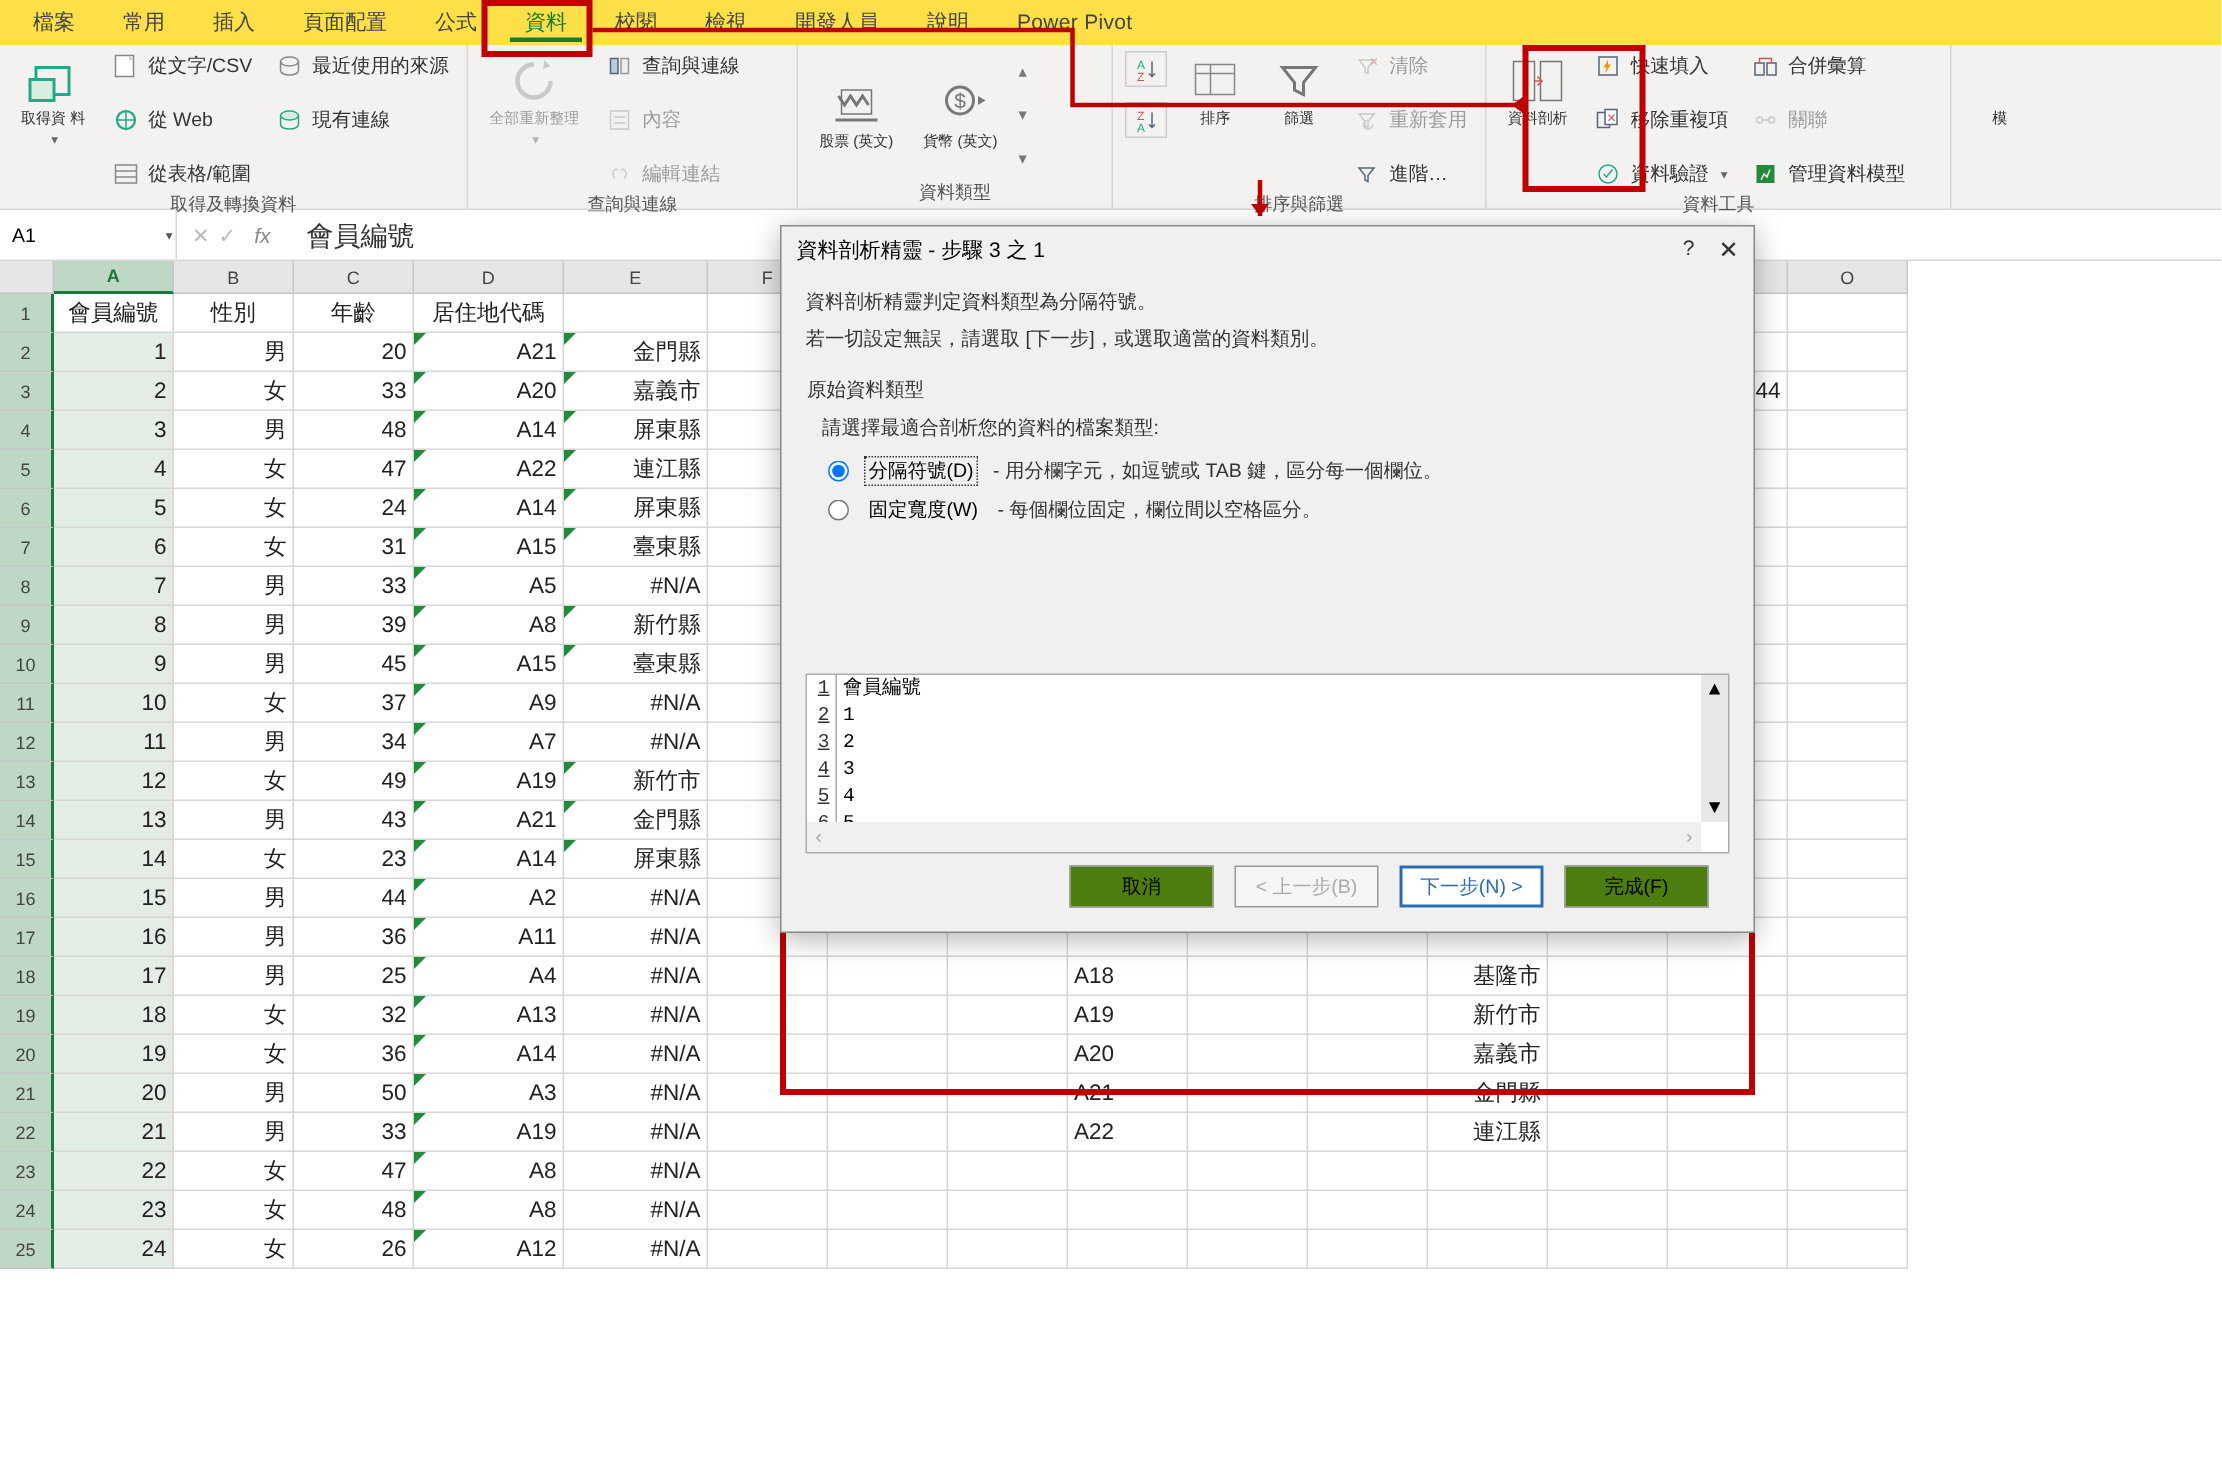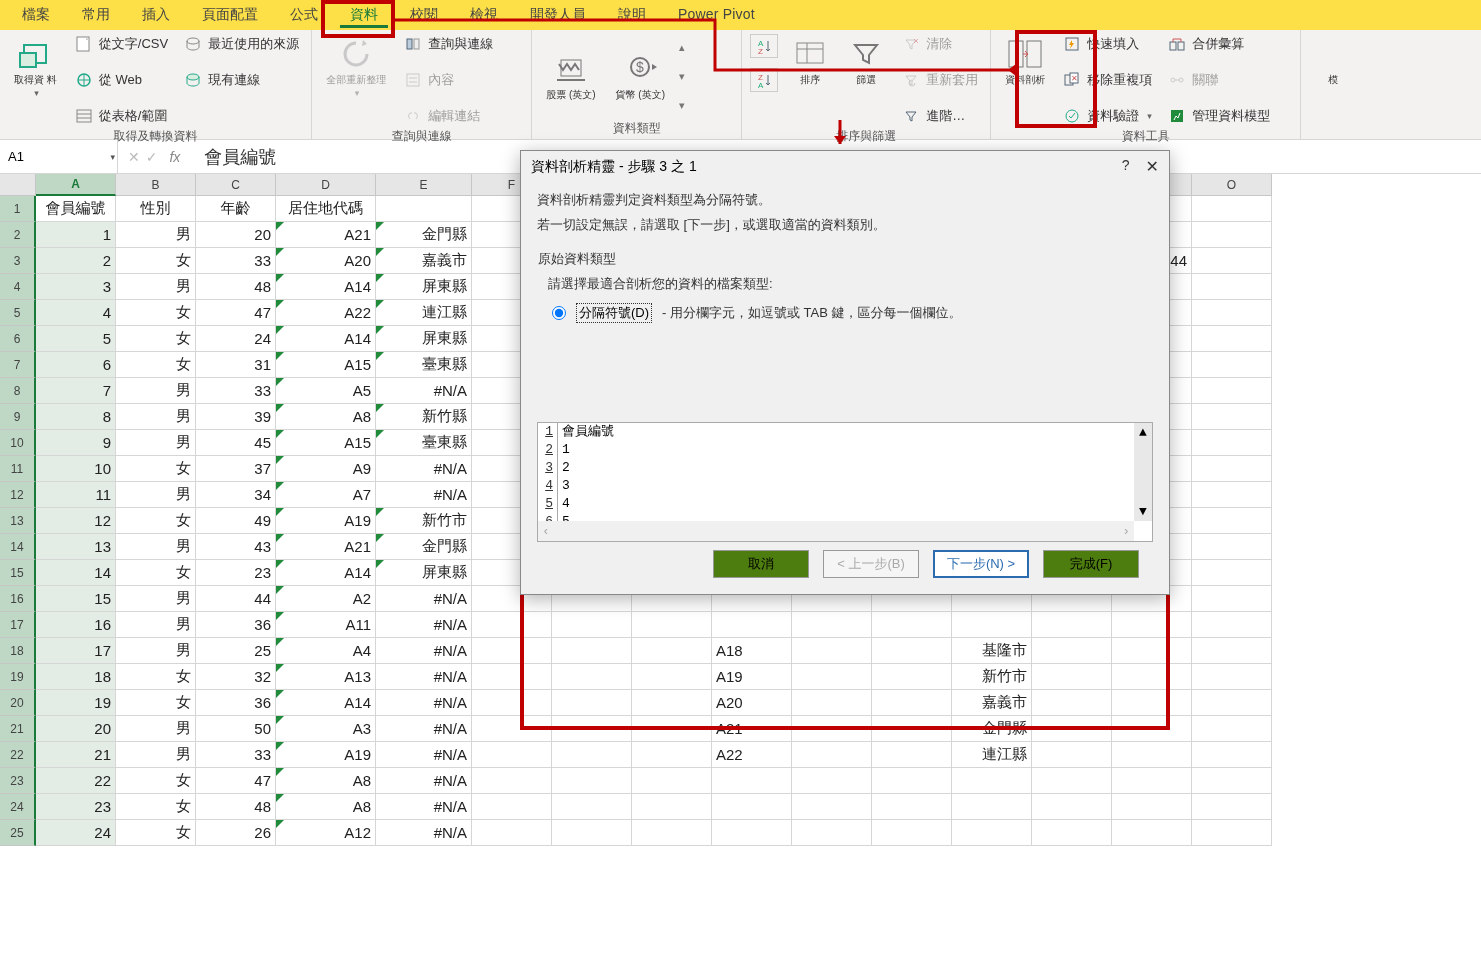--- a/index.html
+++ b/index.html
@@ -971,20 +971,25 @@
     <div class="dlg-text">若一切設定無誤，請選取 [下一步]，或選取適當的資料類別。</div>
 
     <div class="field">
       <div class="field-legend">原始資料類型</div>
       <div class="dlg-text" style="margin-left:10px">請選擇最適合剖析您的資料的檔案類型:</div>
       <div class="radio-row">
         <input type="radio" name="rt" checked="" style="">
         <span class="radio-label focus">分隔符號(D)</span>
         <span class="desc">- 用分欄字元，如逗號或 TAB 鍵，區分每一個欄位。</span>
       </div>
+      <div class="radio-row">
+        <input type="radio" name="rt" style="">
+        <span class="radio-label">固定寬度(W)</span>
+        <span class="desc">- 每個欄位固定，欄位間以空格區分。</span>
+      </div>
     </div>
 
     <div style="height:90px"></div>
 
     <div class="preview-box">
       <div id="pvrows">
           <div class="pv-row">
             <div class="pv-num">1</div>
             <div class="pv-txt">會員編號</div>
           </div>

